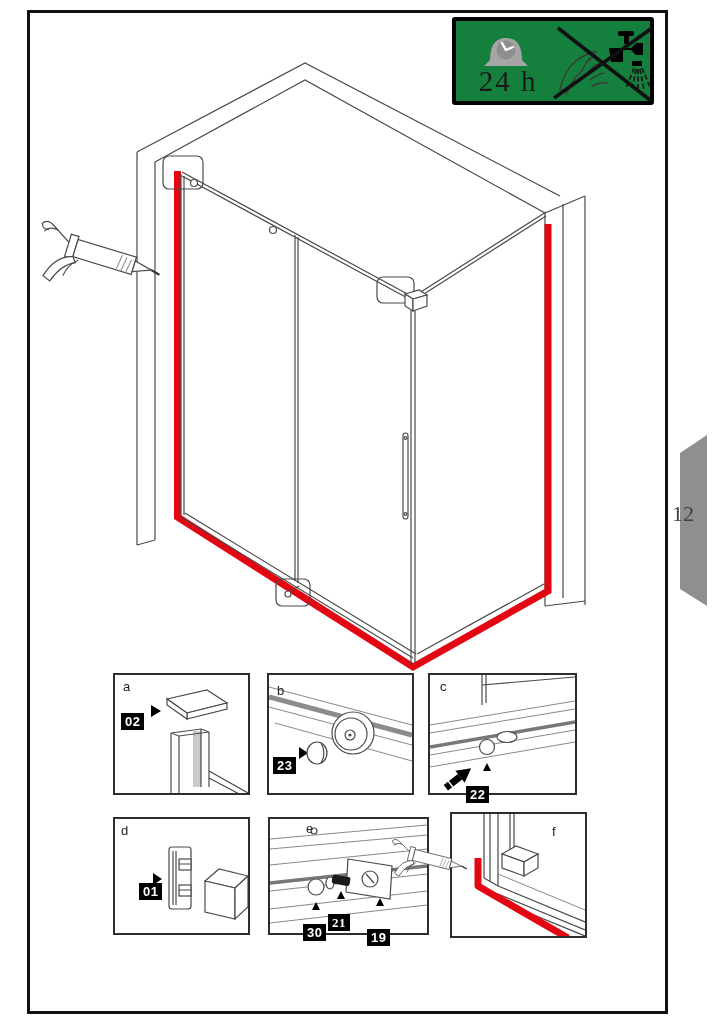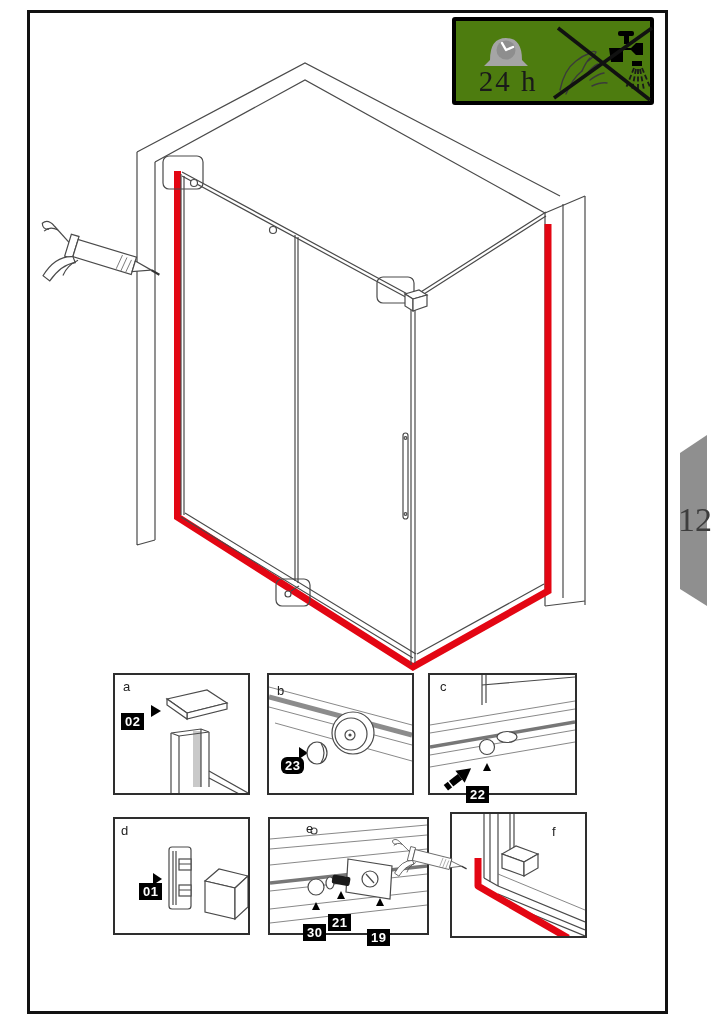--- a/index.html
+++ b/index.html
@@ -5,31 +5,31 @@
   * { margin:0; padding:0; box-sizing:border-box; }
   html,body { width:724px; height:1024px; background:#ffffff; overflow:hidden;
               font-family:"Liberation Sans", sans-serif; }
   body { position:relative; }
 
   .page-border { position:absolute; left:27px; top:10px; width:641px; height:1004px;
                  border:3px solid #111; background:#fff; }
 
   
   .info-box { position:absolute; left:452px; top:17px; width:202px; height:88px;
-              border:4px solid #000; border-radius:3px; background:#4d7c0f; z-index:5; }
+              border:4px solid #000; border-radius:3px; background:#15803d; z-index:5; }
   .duration { position:absolute; left:4px; top:44px; width:96px; text-align:center;
               font-family:"Liberation Serif", serif; font-size:29px; color:#1a1a1a;
               letter-spacing:2px; }
   .clock-svg { position:absolute; left:26px; top:10px; }
   .noshower-svg { position:absolute; left:96px; top:3px; }
 
   
   .page-tab-svg { position:absolute; left:676px; top:432px; z-index:2; }
-  .page-num { position:absolute; left:672px; top:501px; width:40px; text-align:right;
-              font-family:"Liberation Serif", serif; font-size:34px; color:#3d3d3d; z-index:3; }
+  .page-num { position:absolute; left:672px; top:501px; width:40px; text-align:left;
+              font-family:"Liberation Serif", serif; font-size:22px; color:#3d3d3d; z-index:3; }
 
   .main-svg { position:absolute; left:35px; top:45px; z-index:1; }
   .gun2-svg { position:absolute; left:392px; top:824px; z-index:6; }
 
   
   .panel { position:absolute; border:2px solid #2e2e2e; background:#fff; }
   .panel svg { position:absolute; left:0; top:0; }
   .p-letter { position:absolute; font-size:13px; color:#222; z-index:4; }
   .chip { position:absolute; background:#000; color:#fff; font-size:13px; font-weight:bold;
           line-height:15px; padding:1px 4px; z-index:4; letter-spacing:0.5px;margin-top:12px; }
@@ -163,21 +163,21 @@
     <polygon points="52,24 52,30 72,44 72,38" class="lnf"></polygon>
     <rect x="78" y="56" width="8" height="56" fill="#c9c9c9"></rect>
     <path class="ln" d="M56,58 V118 M64,61 V118 M86,54 V112 M94,57 V112"></path>
     <path class="ln" d="M56,58 L86,54 L94,57 L64,61 Z"></path>
     <path class="ln" d="M94,96 L133,118 M94,103 L128,121"></path>
   </svg>
 </div>
 
 <div class="panel" style="left:267px; top:673px; width:147px; height:122px;">
   <div class="p-letter" style="left:8px; top:8px;">b</div>
-  <div class="chip" style="left:12px; top:70px;border-radius:6px;">23</div>
+  <div class="chip" style="left:4px; top:70px;">23</div>
   <svg width="143" height="118" viewBox="0 0 143 118">
     <path class="thin" d="M0,12 L143,50"></path>
     <path d="M0,22 L143,60" stroke="#8c8c8c" stroke-width="5" fill="none"></path>
     <path class="thin" d="M0,32 L143,70 M6,48 L143,86"></path>
     <circle cx="84" cy="58" r="21" class="lnf"></circle>
     <circle cx="82" cy="59" r="16" class="ln"></circle>
     <circle cx="81" cy="60" r="5" class="ln"></circle>
     <circle cx="81" cy="60" r="1.6" fill="#4a4a4a"></circle>
     <polygon points="30,72 30,84 39,78" class="blk"></polygon>
     <ellipse cx="48" cy="78" rx="10" ry="11" class="lnf"></ellipse>
@@ -217,21 +217,21 @@
     <path class="ln" d="M64,45 h12 M64,71 h12"></path>
     <polygon points="90,62 104,50 133,57 120,69" class="lnf"></polygon>
     <polygon points="90,62 120,69 120,100 90,93" class="lnf"></polygon>
     <polygon points="120,69 133,57 133,88 120,100" class="lnf"></polygon>
   </svg>
 </div>
 
 <div class="panel" style="left:268px; top:817px; width:161px; height:118px;">
   <div class="p-letter" style="left:36px; top:2px;">e</div>
   <div class="chip" style="left:33px; top:93px;">30</div>
-  <div class="chip" style="left:58px; top:83px;">21</div>
+  <div class="chip" style="left:58px; top:83px;font-family:Liberation Serif, serif;">21</div>
   <div class="chip" style="left:97px; top:98px;">19</div>
   <svg width="157" height="114" viewBox="0 0 157 114">
     <path class="thin" d="M0,20 L157,6 M0,30 L157,16 M0,46 L157,30"></path>
     <path d="M0,64 L157,47" stroke="#777" stroke-width="3.5" fill="none"></path>
     <path class="thin" d="M0,72 L157,55 M0,90 L157,72 M0,104 L157,86"></path>
     <circle cx="44" cy="12" r="3" class="lnf"></circle>
     <polygon points="78,40 122,47 120,80 76,73" class="lnf"></polygon>
     <circle cx="100" cy="60" r="8" class="ln"></circle>
     <path class="ln" d="M96,55 l8,9"></path>
     <ellipse cx="60" cy="64" rx="4" ry="6" class="lnf"></ellipse>

